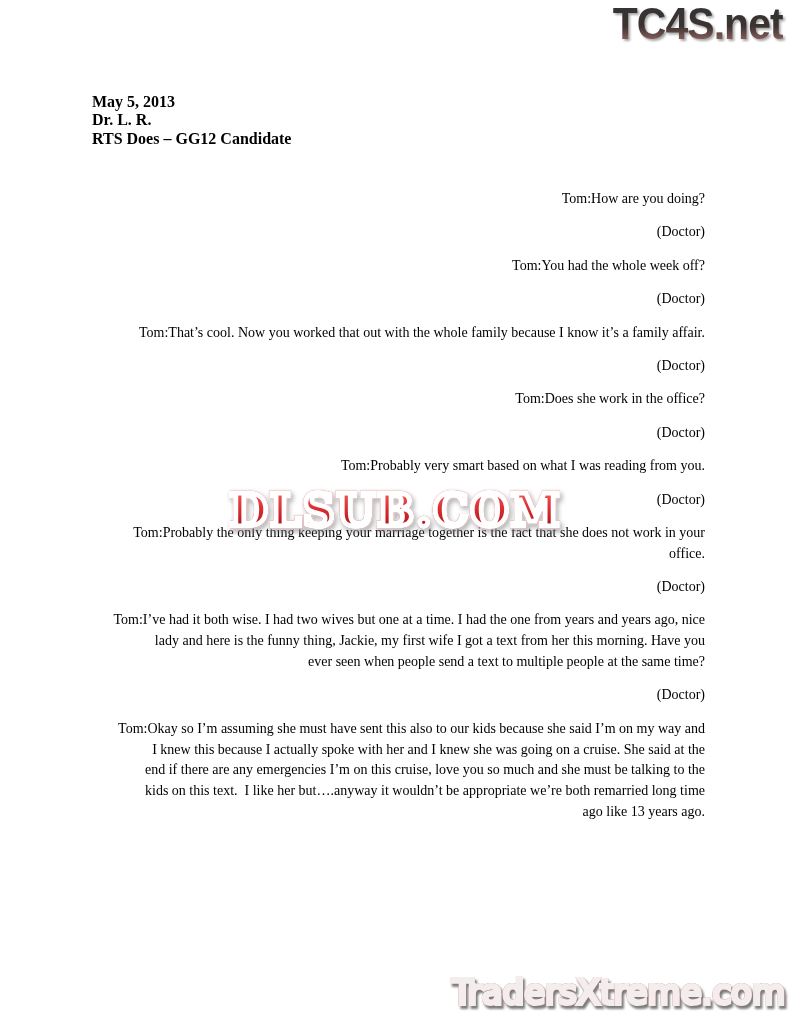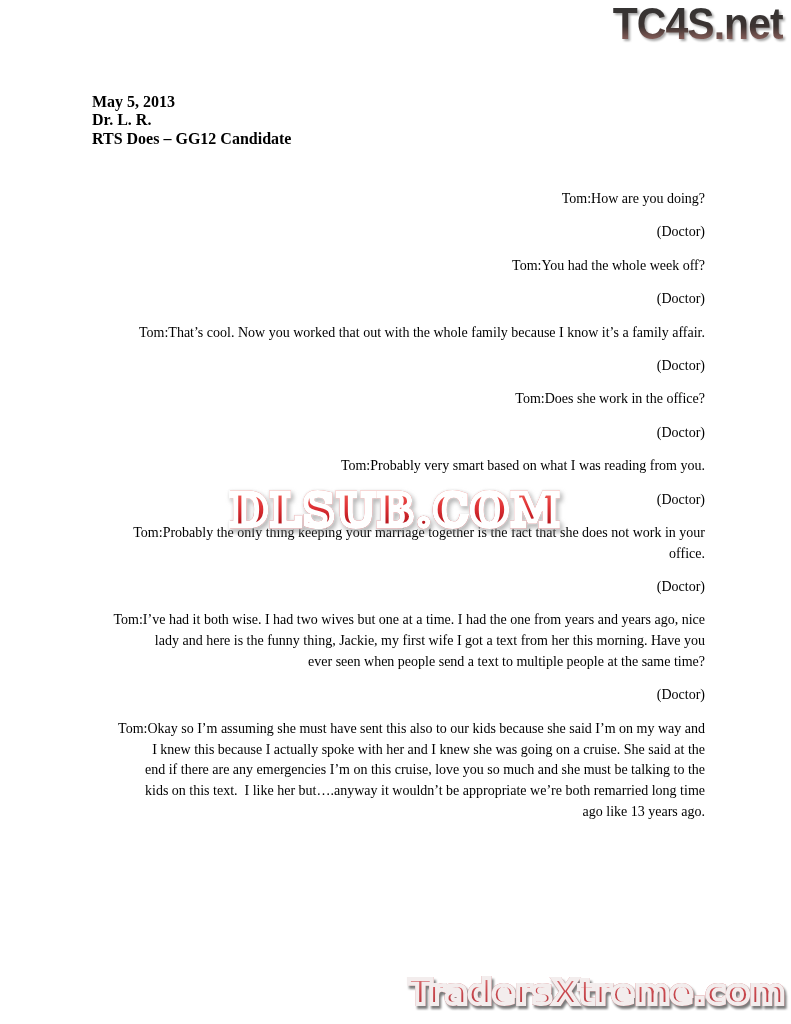--- a/index.html
+++ b/index.html
@@ -23,21 +23,21 @@
     position:absolute;top:486px;left:50%;transform:translateX(-50%);
     font-family:"DejaVu Serif", serif;font-weight:700;font-size:44px;line-height:1.15;
     letter-spacing:2px;white-space:nowrap;
     background:linear-gradient(180deg,#f16a5e 0%,#e03236 40%,#b5161d 75%,#c2252b 100%);
     -webkit-background-clip:text;background-clip:text;color:transparent;
     -webkit-text-stroke:5px #ffffff;paint-order:stroke fill;
     filter:drop-shadow(0 0 1px #e8e8e8) drop-shadow(2px 3px 2px rgba(120,120,120,0.55));
   }
   .logo-bottom{
     position:absolute;top:974px;right:6px;
-    font-family:"DejaVu Sans", sans-serif;font-weight:700;font-size:34px;line-height:1.1;
+    font-family:"DejaVu Sans", sans-serif;font-weight:400;font-size:34px;line-height:1.1;
     letter-spacing:0px;white-space:nowrap;
     background:linear-gradient(180deg,#d97a7c 0%,#cb4a50 45%,#b0343b 100%);
     -webkit-background-clip:text;background-clip:text;color:transparent;
     -webkit-text-stroke:4px #f3eded;paint-order:stroke fill;
     filter:drop-shadow(2px 3px 1px rgba(80,80,80,0.75));
   }
 
   
   .doc-header{
     position:absolute;left:92px;top:93px;

